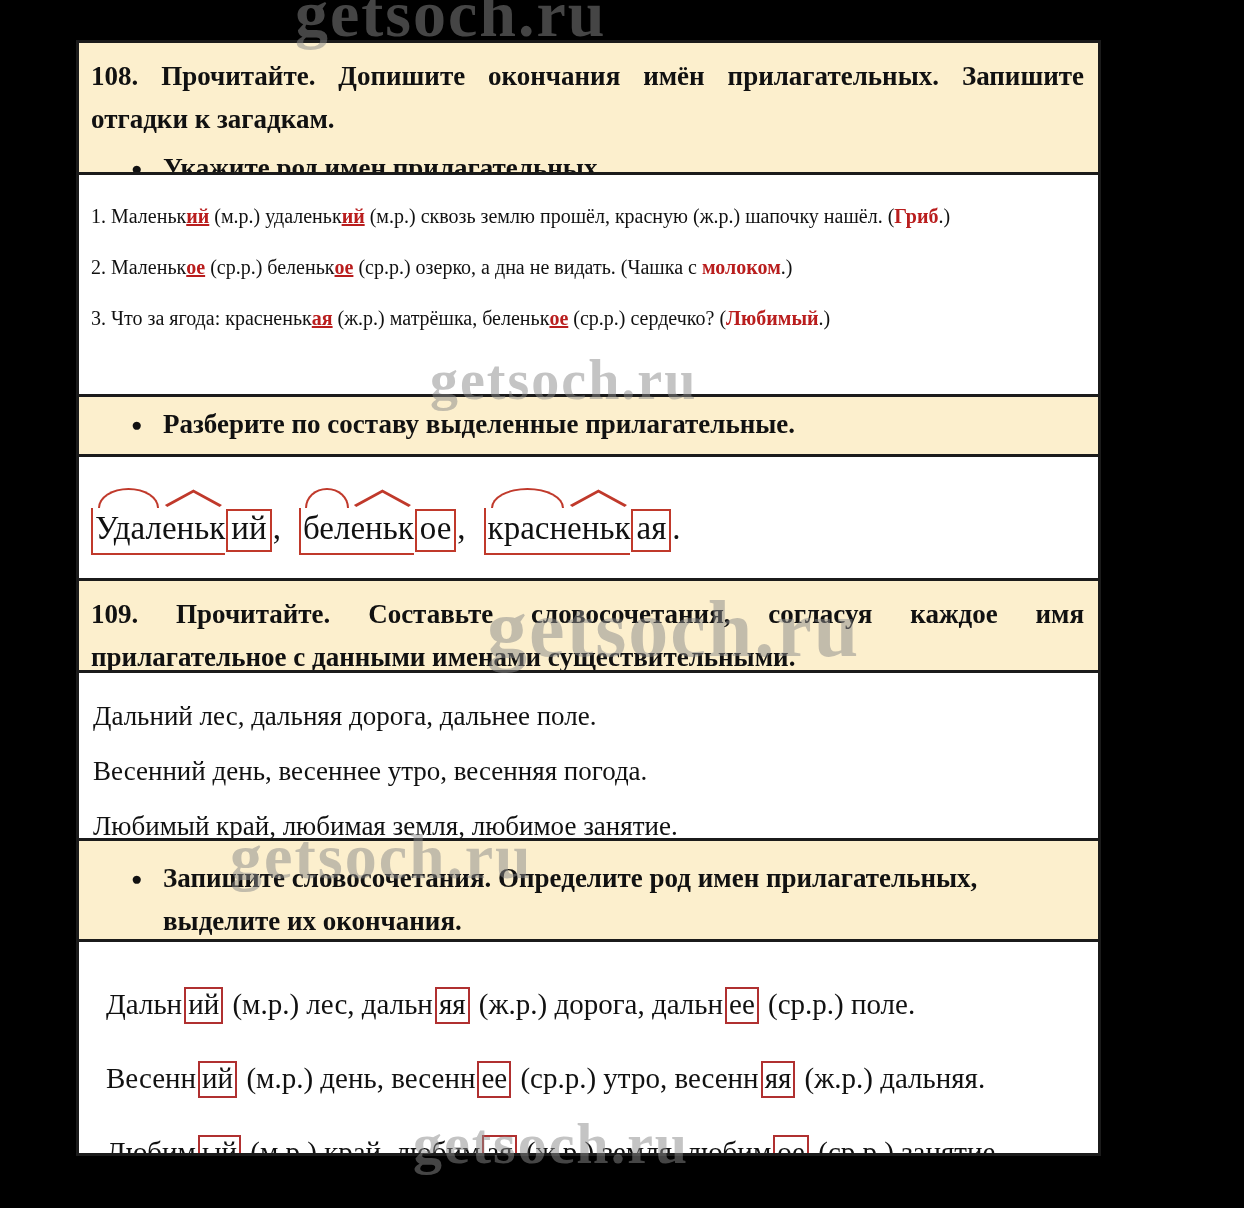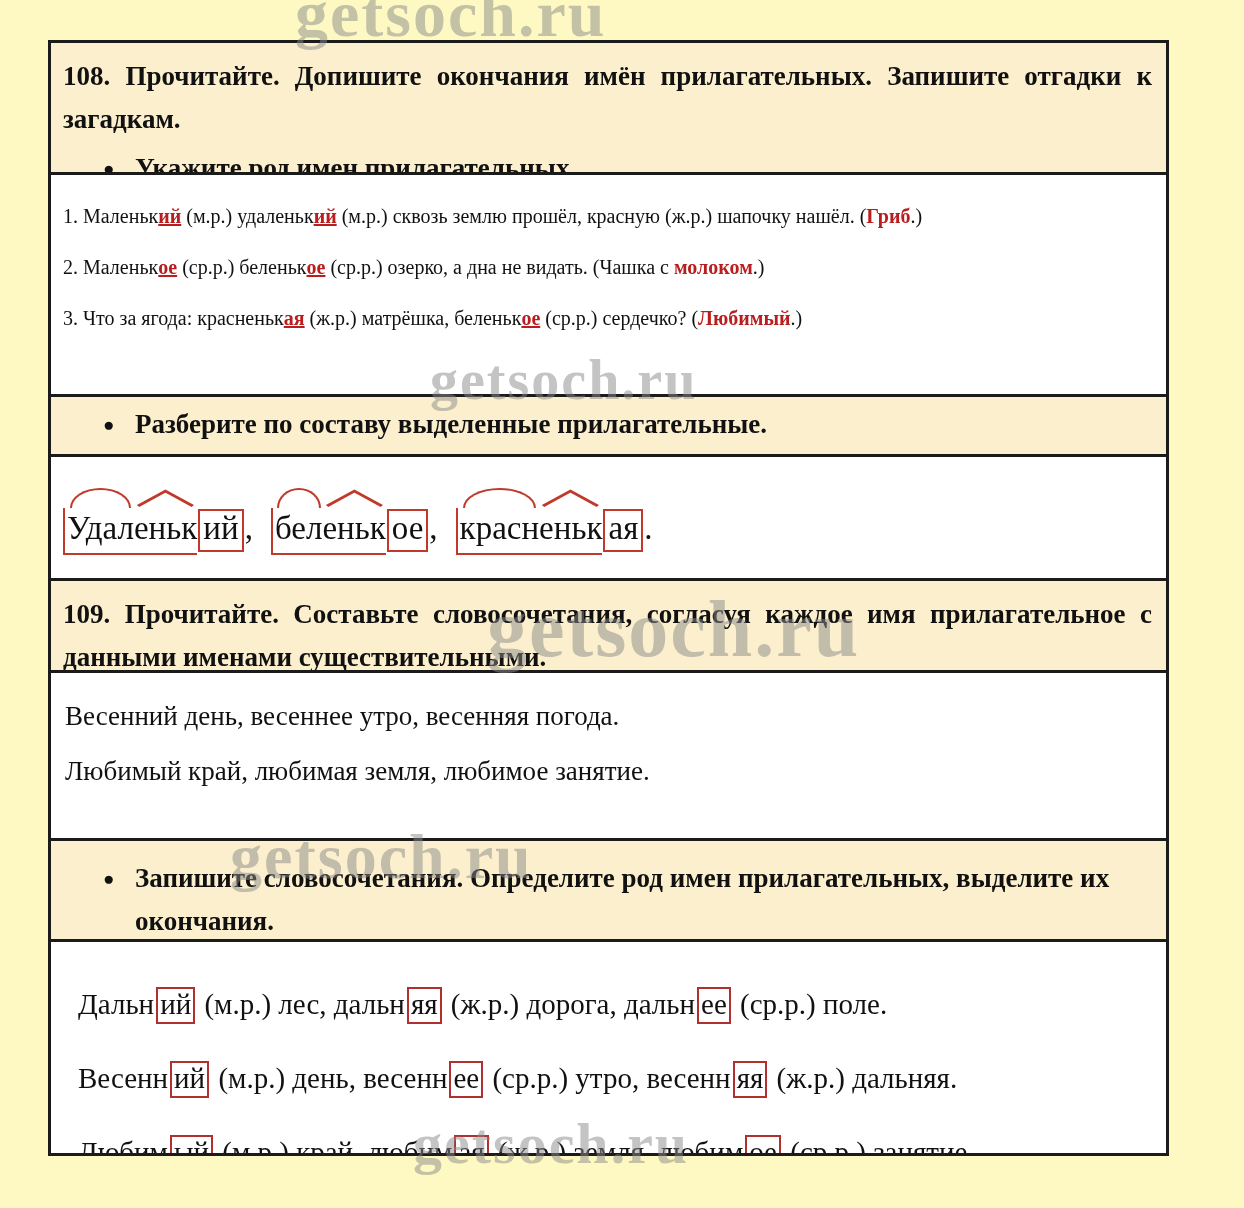--- a/index.html
+++ b/index.html
@@ -1,33 +1,33 @@
 <!DOCTYPE html>
 <html><head>
 <meta charset="utf-8">
 <style>
   html,body{margin:0;padding:0;background:#ffffff;}
   .page{
-    position:relative;width:1244px;height:1208px;background:#fef9c3;
+    position:relative;width:1244px;height:1208px;background:#000000;
     overflow:hidden;font-family:"Liberation Serif", serif;color:#111;
   }
   
   .wm{
     position:absolute;color:#8a8a8a;opacity:.5;font-weight:bold;
     font-family:"Liberation Serif", serif;letter-spacing:2px;white-space:nowrap;
     z-index:9;pointer-events:none;user-select:none;
   }
   #wm1{left:295px;top:-24px;font-size:66px;}
   #wm2{left:430px;top:348px;font-size:56px;}
   #wm3{left:487px;top:584px;font-size:80px;}
   #wm4{left:230px;top:820px;font-size:64px;}
   #wm5{left:413px;top:1110px;font-size:58px;}
   
   .sheet{
-    position:absolute;left:48px;top:40px;width:1121px;
+    position:absolute;left:76px;top:40px;width:1025px;
     border:3px solid #1b1b1b;box-sizing:border-box;background:#fff;
   }
   .row{box-sizing:border-box;border-bottom:3px solid #1b1b1b;overflow:hidden;}
   .row:last-child{border-bottom:none;}
   .cream{background:#fcefcd;}
   .r1{height:132px;}
   .r2{height:222px;}
   .r3{height:60px;}
   .r4{height:124px;font-family:Liberation Serif, serif;}
   .r5{height:92px;}
@@ -125,20 +125,21 @@
                 </svg></span><i class="stem-bracket"></i></span><span class="mend">ое</span><span class="mafter">,</span></span><span class="mword"><span class="stem"><span class="mroot">красн<i class="arc"></i></span><span class="msuf">еньк<svg class="roof-svg" viewBox="0 0 40 18" preserveAspectRatio="none">
                   <polyline points="2,17 20,2 38,17"></polyline>
                 </svg></span><i class="stem-bracket"></i></span><span class="mend">ая</span><span class="mafter">.</span></span></div>
     </section>
 
     <section class="row cream r5">
       <p class="task-title">109. Прочитайте. Составьте словосочетания, согласуя каждое имя прилагательное с данными именами существительными.</p>
     </section>
 
     <section class="row r6">
+      <p class="phrase">Дальний лес, дальняя дорога, дальнее поле.</p>
       <p class="phrase">Весенний день, весеннее утро, весенняя погода.</p>
       <p class="phrase">Любимый край, любимая земля, любимое занятие.</p>
     </section>
 
     <section class="row cream r7">
       <p class="bullet-par">
         <span class="bullet">●</span><span>Запишите словосочетания. Определите род имен прилагательных, выделите их окончания.</span>
       </p>
     </section>
 

